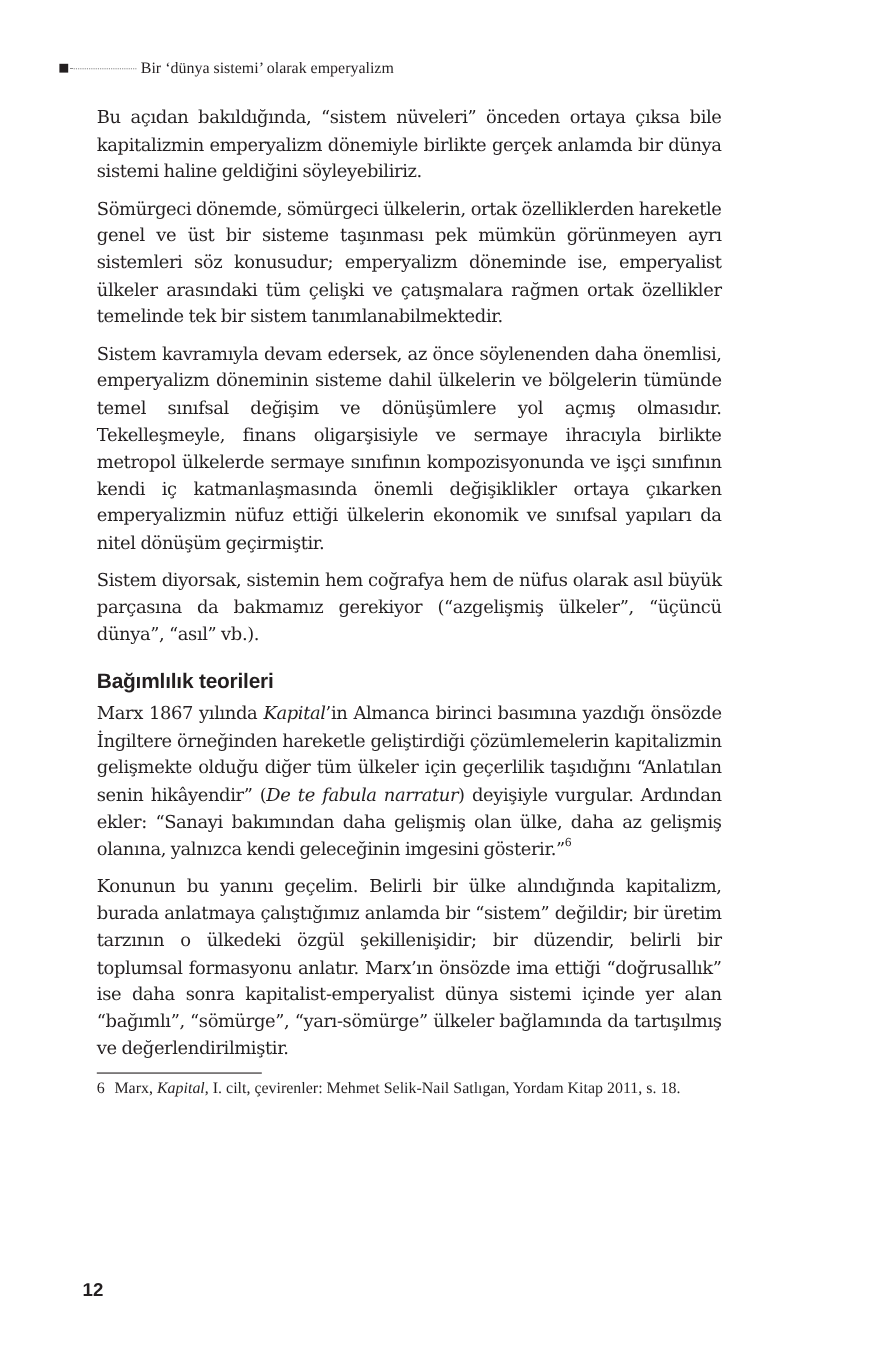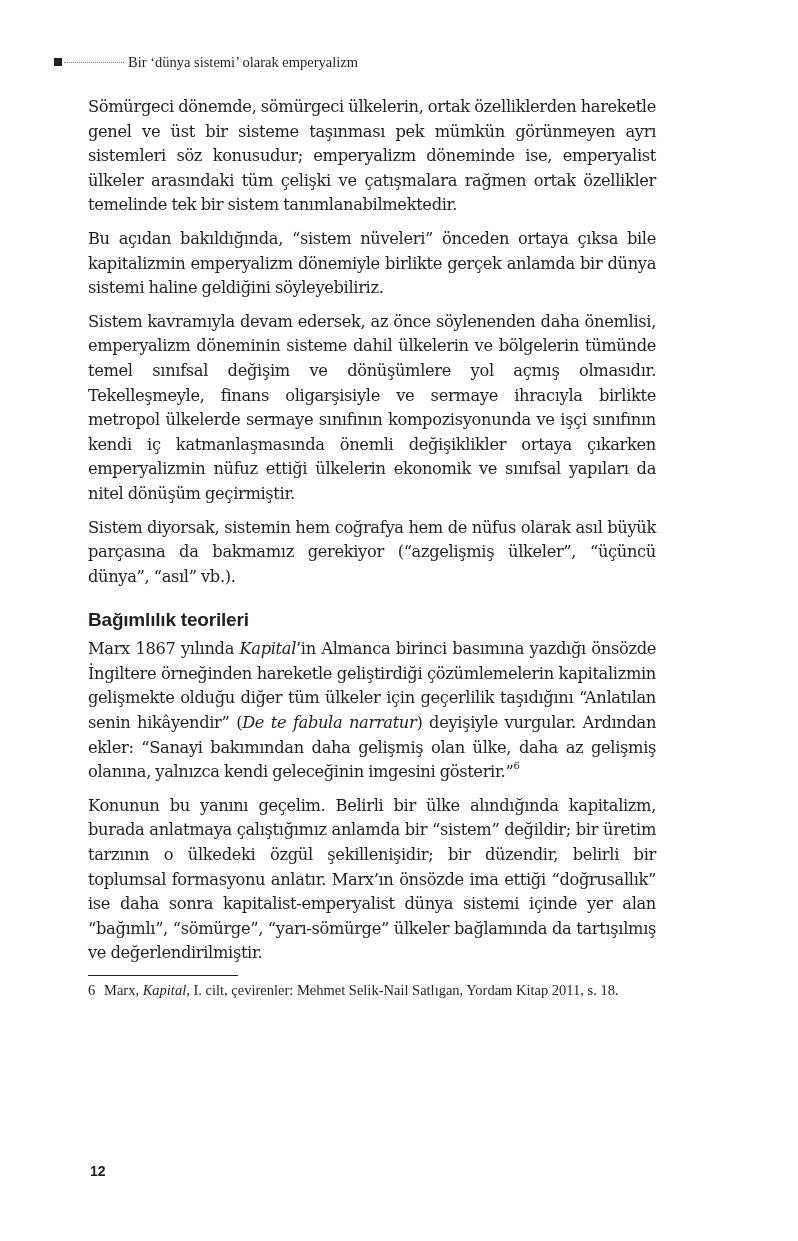--- a/index.html
+++ b/index.html
@@ -10,34 +10,34 @@
   .rh-text { font-family: "Liberation Serif", serif; font-size: 14.5px; color: #231f20; }
   .main { position: absolute; left: 88px; top: 95px; width: 568px; }
   .para { font-family: "DejaVu Serif", serif; font-size: 16.3px; line-height: 24.6px; text-align: justify; margin: 0 0 9px 0; letter-spacing: -0.35px; word-spacing: -0.5px; hyphens: manual; }
   .para i { font-style: italic; }
   .para sup { font-size: 10px; line-height: 0; position: relative; top: -2px; }
   .heading { font-family: "Liberation Sans", sans-serif; font-weight: bold; font-size: 19px; margin: 20px 0 6px 0; color: #231f20; letter-spacing: -0.2px; }
   .fn-rule { width: 150px; border-top: 1px solid #231f20; margin: 8px 0 5px 0; }
   .footnote { font-family: "Liberation Serif", serif; font-size: 14.5px; line-height: 19px; display: flex; }
   .fn-num { width: 16px; flex: none; }
   .fn-body { flex: 1; }
-  .page-number { position: absolute; left: 90px; top: 1163px; font-family: "Liberation Sans", sans-serif; font-weight: bold; font-size: 14px; color: #231f20; }
+  .page-number { position: absolute; left: 75px; top: 1163px; font-family: "Liberation Sans", sans-serif; font-weight: bold; font-size: 17px; color: #231f20; }
 </style>
 </head>
 <body>
 
 <div class="running-head">
   <span class="rh-square"></span>
   <span class="rh-dots"></span>
   <span class="rh-text">Bir ‘dünya sistemi’ olarak emperyalizm</span>
 </div>
 
 <div class="main">
+  <p class="para">Bu açıdan bakıldığında, “sistem nüveleri” önceden ortaya çıksa bile kapitalizmin emperyalizm dönemiyle birlikte gerçek anlamda bir dünya sistemi haline geldiğini söyleyebiliriz.</p>
   <p class="para">Sömürgeci dönemde, sömürgeci ülkelerin, ortak özelliklerden ha­reketle genel ve üst bir sisteme taşınması pek mümkün görünme­yen ayrı sistemleri söz konusudur; emperyalizm döneminde ise, emperyalist ülkeler arasındaki tüm çelişki ve çatışmalara rağmen ortak özellikler temelinde tek bir sistem tanımlanabilmektedir.</p>
-  <p class="para">Bu açıdan bakıldığında, “sistem nüveleri” önceden ortaya çıksa bile kapitalizmin emperyalizm dönemiyle birlikte gerçek anlamda bir dünya sistemi haline geldiğini söyleyebiliriz.</p>
   <p class="para">Sistem kavramıyla devam edersek, az önce söylenenden daha önemlisi, emperyalizm döneminin sisteme dahil ülkelerin ve böl­gelerin tümünde temel sınıfsal değişim ve dönüşümlere yol açmış olmasıdır. Tekelleşmeyle, finans oligarşisiyle ve sermaye ihracıyla birlikte metropol ülkelerde sermaye sınıfının kompozisyonunda ve işçi sınıfının kendi iç katmanlaşmasında önemli değişiklikler ortaya çıkarken emperyalizmin nüfuz ettiği ülkelerin ekonomik ve sınıfsal yapıları da nitel dönüşüm geçirmiştir.</p>
   <p class="para">Sistem diyorsak, sistemin hem coğrafya hem de nüfus olarak asıl büyük parçasına da bakmamız gerekiyor (“azgelişmiş ülkeler”, “üçüncü dünya”, “asıl” vb.).</p>
 
   <h2 class="heading">Bağımlılık teorileri</h2>
 
   <p class="para"><span>Marx 1867 yılında </span><i>Kapital</i><span>’in Almanca birinci basımına yazdığı ön­sözde İngiltere örneğinden hareketle geliştirdiği çözümlemelerin kapitalizmin gelişmekte olduğu diğer tüm ülkeler için geçerlilik taşıdığını “Anlatılan senin hikâyendir” (</span><i>De te fabula narratur</i><span>) de­yişiyle vurgular. Ardından ekler: “Sanayi bakımından daha geliş­miş olan ülke, daha az gelişmiş olanına, yalnızca kendi geleceğinin imgesini gösterir.”</span><sup>6</sup></p>
 
   <p class="para">Konunun bu yanını geçelim. Belirli bir ülke alındığında kapitalizm, burada anlatmaya çalıştığımız anlamda bir “sistem” değildir; bir üretim tarzının o ülkedeki özgül şekillenişidir; bir düzendir, be­lirli bir toplumsal formasyonu anlatır. Marx’ın önsözde ima ettiği “doğrusallık” ise daha sonra kapitalist-emperyalist dünya sistemi içinde yer alan “bağımlı”, “sömürge”, “yarı-sömürge” ülkeler bağla­mında da tartışılmış ve değerlendirilmiştir.</p>
 
   <div class="fn-rule"></div>

